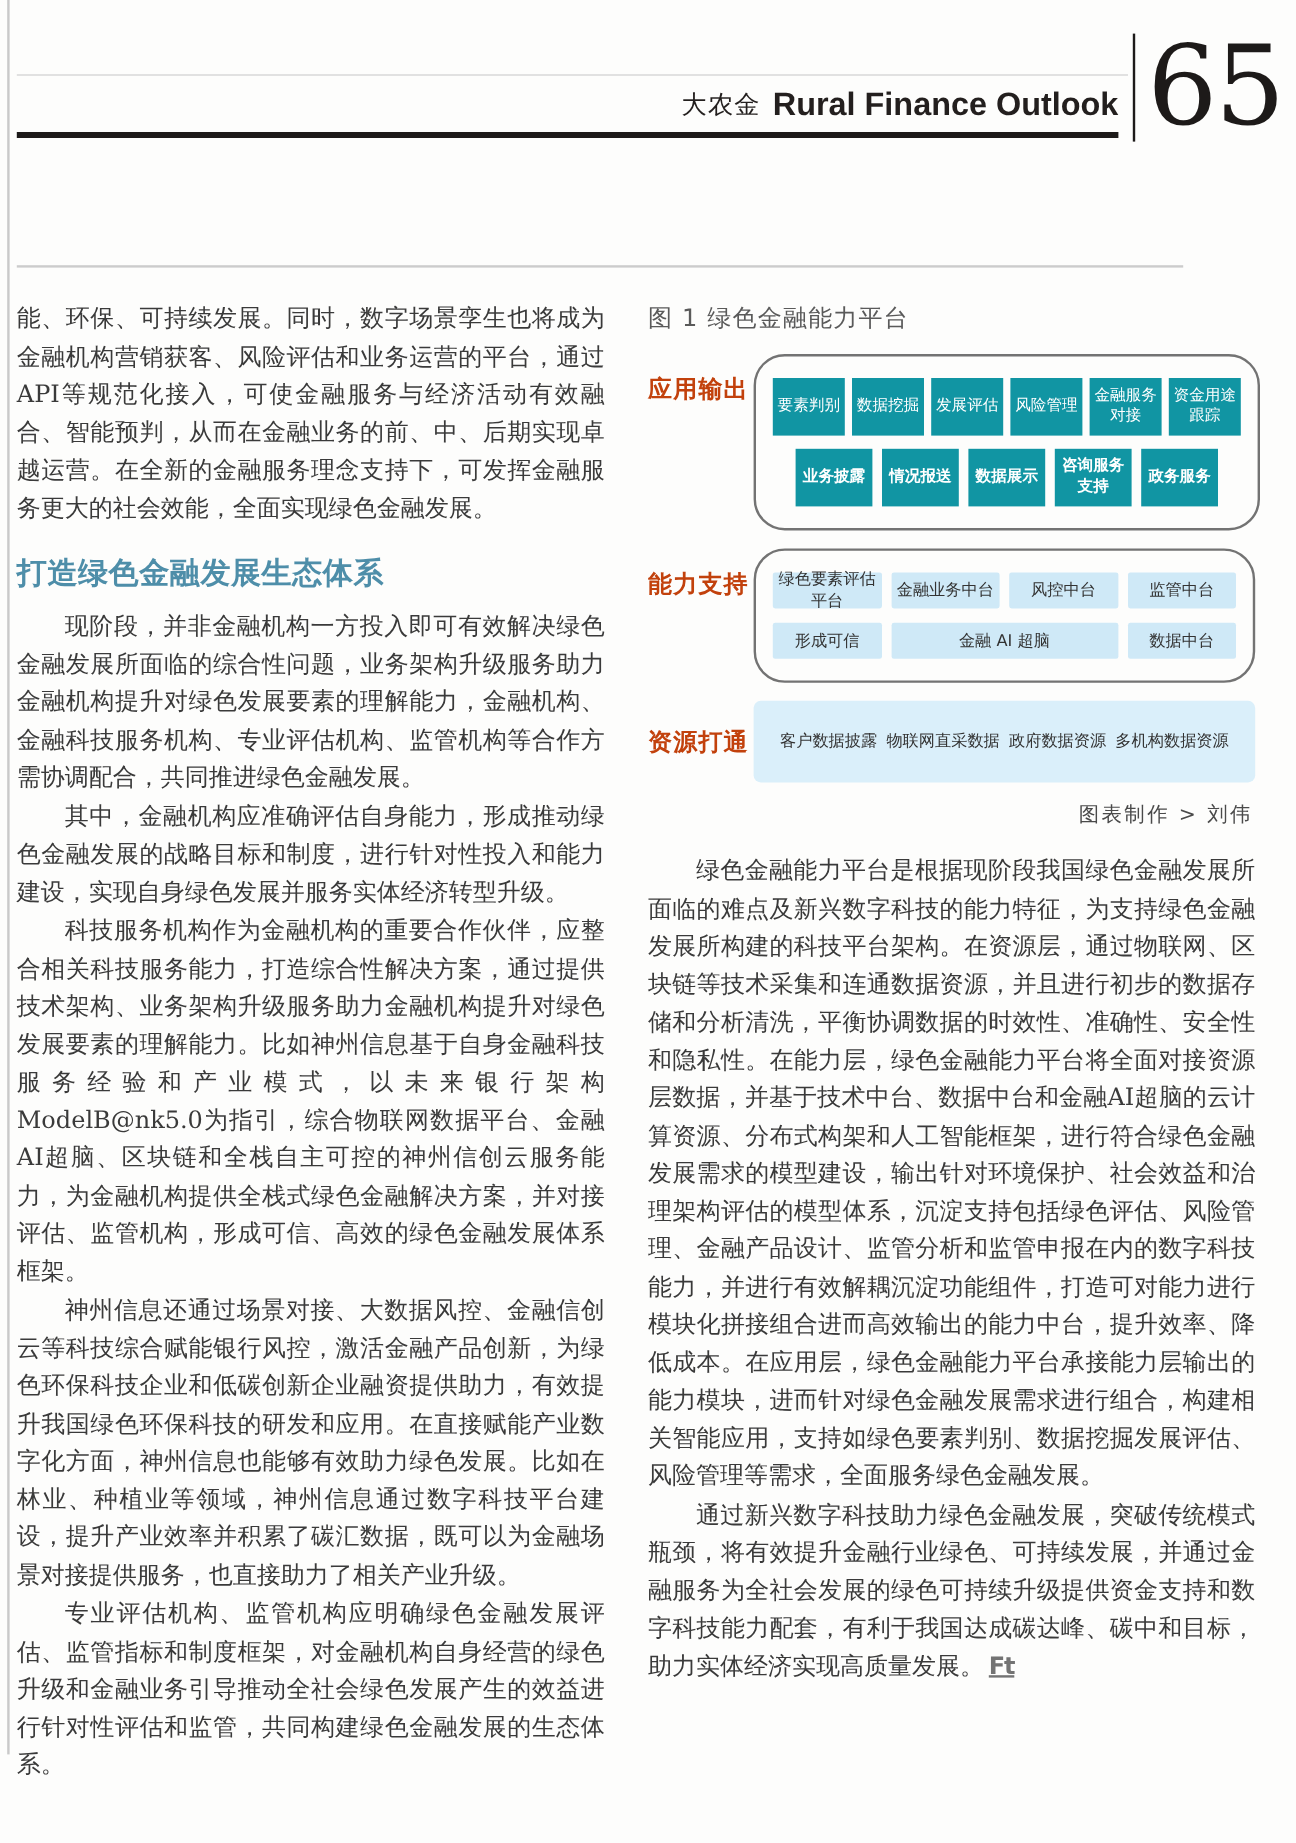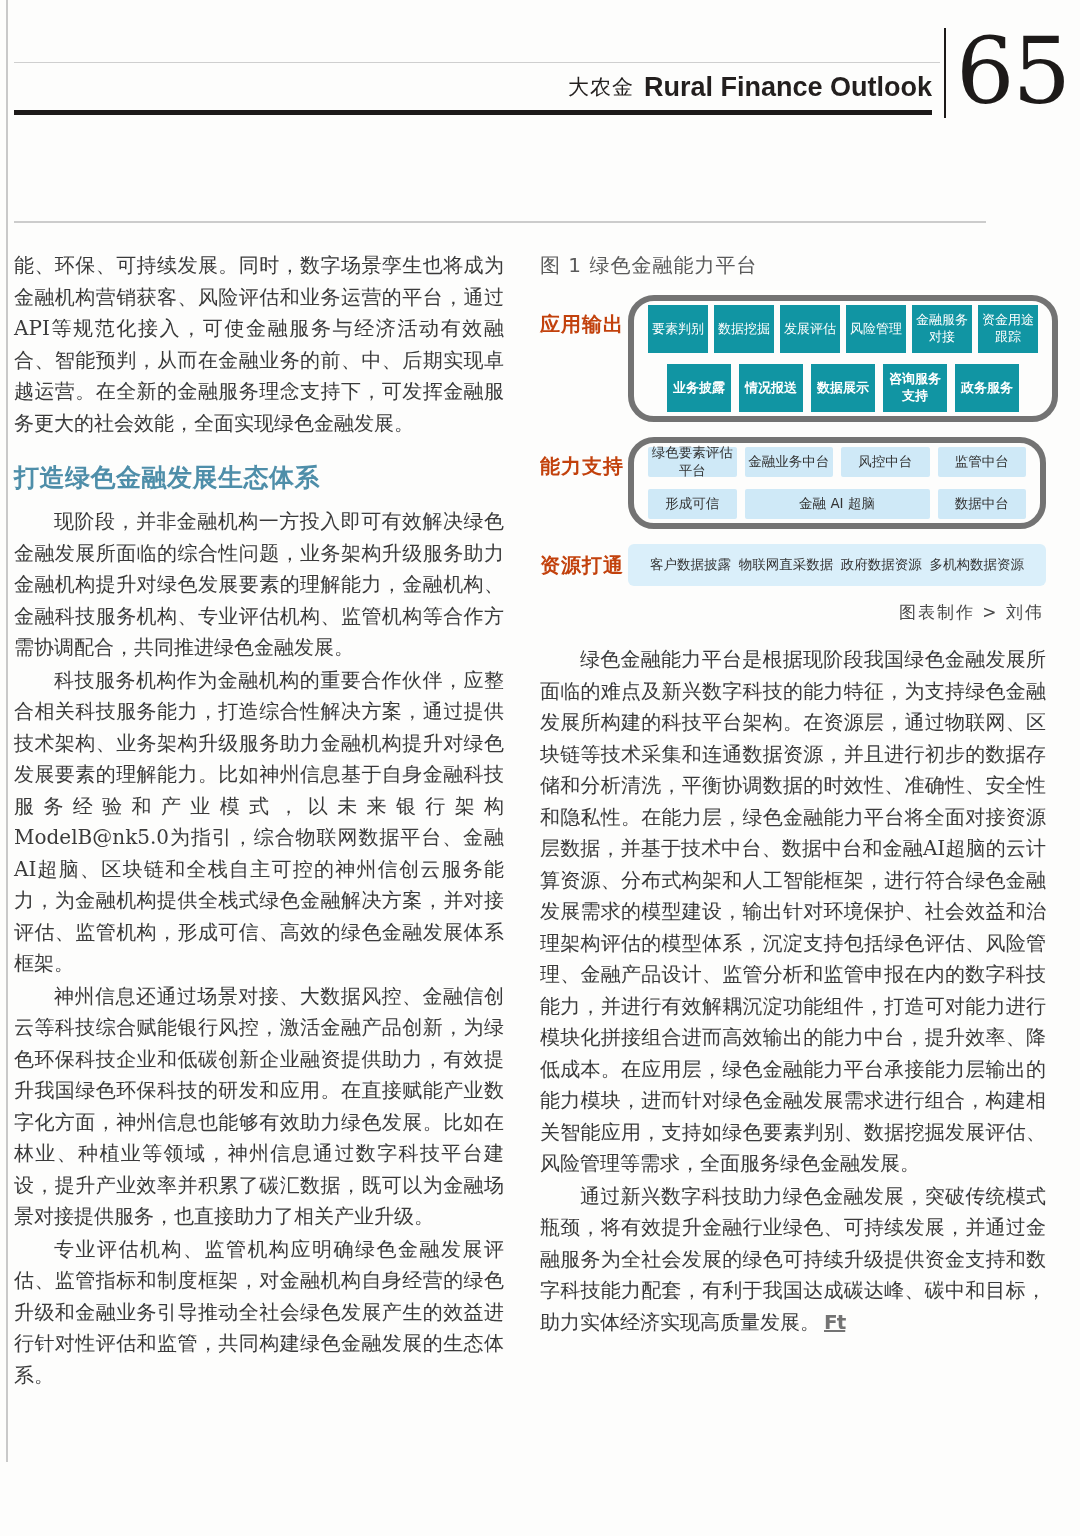--- a/index.html
+++ b/index.html
@@ -46,22 +46,22 @@
   }
   .fig-layer{display:flex;margin-bottom:15px;}
   .fig-layer-label{
     width:88px;flex:0 0 88px;
     font-family:"DejaVu Sans","Liberation Sans",sans-serif;
     font-weight:bold;font-size:20px;color:#c2410c;letter-spacing:1px;
     padding-top:16px;
   }
   .fig-layer-label.center{padding-top:0;display:flex;align-items:center;}
   .fig-panel{
-    flex:1;border:6px solid #737373;border-radius:26px;
-    padding:4px 14px;box-sizing:border-box;
+    flex:1;border:2px solid #737373;border-radius:26px;
+    padding:18px 14px;box-sizing:border-box;
   }
   .box-row{display:flex;gap:6px;justify-content:space-between;}
   .box-row + .box-row{margin-top:11px;}
   .box-row.offset{justify-content:center;gap:8px;padding:0 8px;font-weight:bold;}
   .app-box{
     background:var(--app-box,#1195a3);color:#ffffff;
     font-family:"DejaVu Sans","Liberation Sans",sans-serif;
     font-size:13px;line-height:1.3;text-align:center;
     width:60px;height:48px;flex:1 1 60px;
     display:flex;align-items:center;justify-content:center;
@@ -71,21 +71,21 @@
   .cap-box{
     background:var(--capability-box,#cfe9f7);color:#333;
     font-family:"DejaVu Sans","Liberation Sans",sans-serif;
     font-size:13.5px;text-align:center;height:30px;
     display:flex;align-items:center;justify-content:center;
     border-radius:2px;
   }
   .cap-box.wide{grid-column:span 2;}
   .resource-band{
     flex:1;background:var(--resource-band,#daeffa);border-radius:6px;
-    height:42px;display:flex;align-items:center;justify-content:space-between;
+    height:68px;display:flex;align-items:center;justify-content:space-between;
     padding:0 22px;box-sizing:border-box;
   }
   .resource-item{
     font-family:"DejaVu Sans","Liberation Sans",sans-serif;
     font-size:13.5px;color:#333;
   }
   .fig-caption{
     text-align:right;font-family:"DejaVu Sans","Liberation Sans",sans-serif;
     font-size:17px;color:#4a4a4a;letter-spacing:2px;margin:14px 2px 20px 0;
   }
@@ -105,20 +105,21 @@
 
 <div class="journal">
   <span class="journal-cn">大农金</span><span class="journal-en">Rural Finance Outlook</span>
 </div>
 <div class="page-number">65</div>
 
 <div class="col col-left">
   <p class="body-text">能、环保、可持续发展。同时，数字场景孪生也将成为金融机构营销获客、风险评估和业务运营的平台，通过API等规范化接入，可使金融服务与经济活动有效融合、智能预判，从而在金融业务的前、中、后期实现卓越运营。在全新的金融服务理念支持下，可发挥金融服务更大的社会效能，全面实现绿色金融发展。</p>
   <h2 class="section-heading">打造绿色金融发展生态体系</h2>
   <p class="body-text indent">现阶段，并非金融机构一方投入即可有效解决绿色金融发展所面临的综合性问题，业务架构升级服务助力金融机构提升对绿色发展要素的理解能力，金融机构、金融科技服务机构、专业评估机构、监管机构等合作方需协调配合，共同推进绿色金融发展。</p>
+  <p class="body-text indent">其中，金融机构应准确评估自身能力，形成推动绿色金融发展的战略目标和制度，进行针对性投入和能力建设，实现自身绿色发展并服务实体经济转型升级。</p>
   <p class="body-text indent">科技服务机构作为金融机构的重要合作伙伴，应整合相关科技服务能力，打造综合性解决方案，通过提供技术架构、业务架构升级服务助力金融机构提升对绿色发展要素的理解能力。比如神州信息基于自身金融科技服务经验和产业模式，以未来银行架构ModelB@nk5.0为指引，综合物联网数据平台、金融AI超脑、区块链和全栈自主可控的神州信创云服务能力，为金融机构提供全栈式绿色金融解决方案，并对接评估、监管机构，形成可信、高效的绿色金融发展体系框架。</p>
   <p class="body-text indent">神州信息还通过场景对接、大数据风控、金融信创云等科技综合赋能银行风控，激活金融产品创新，为绿色环保科技企业和低碳创新企业融资提供助力，有效提升我国绿色环保科技的研发和应用。在直接赋能产业数字化方面，神州信息也能够有效助力绿色发展。比如在林业、种植业等领域，神州信息通过数字科技平台建设，提升产业效率并积累了碳汇数据，既可以为金融场景对接提供服务，也直接助力了相关产业升级。</p>
   <p class="body-text indent">专业评估机构、监管机构应明确绿色金融发展评估、监管指标和制度框架，对金融机构自身经营的绿色升级和金融业务引导推动全社会绿色发展产生的效益进行针对性评估和监管，共同构建绿色金融发展的生态体系。</p>
 </div>
 
 <div class="col col-right">
 
   <div class="fig-title">图 1 绿色金融能力平台</div>
 
   <div class="fig-layer">

